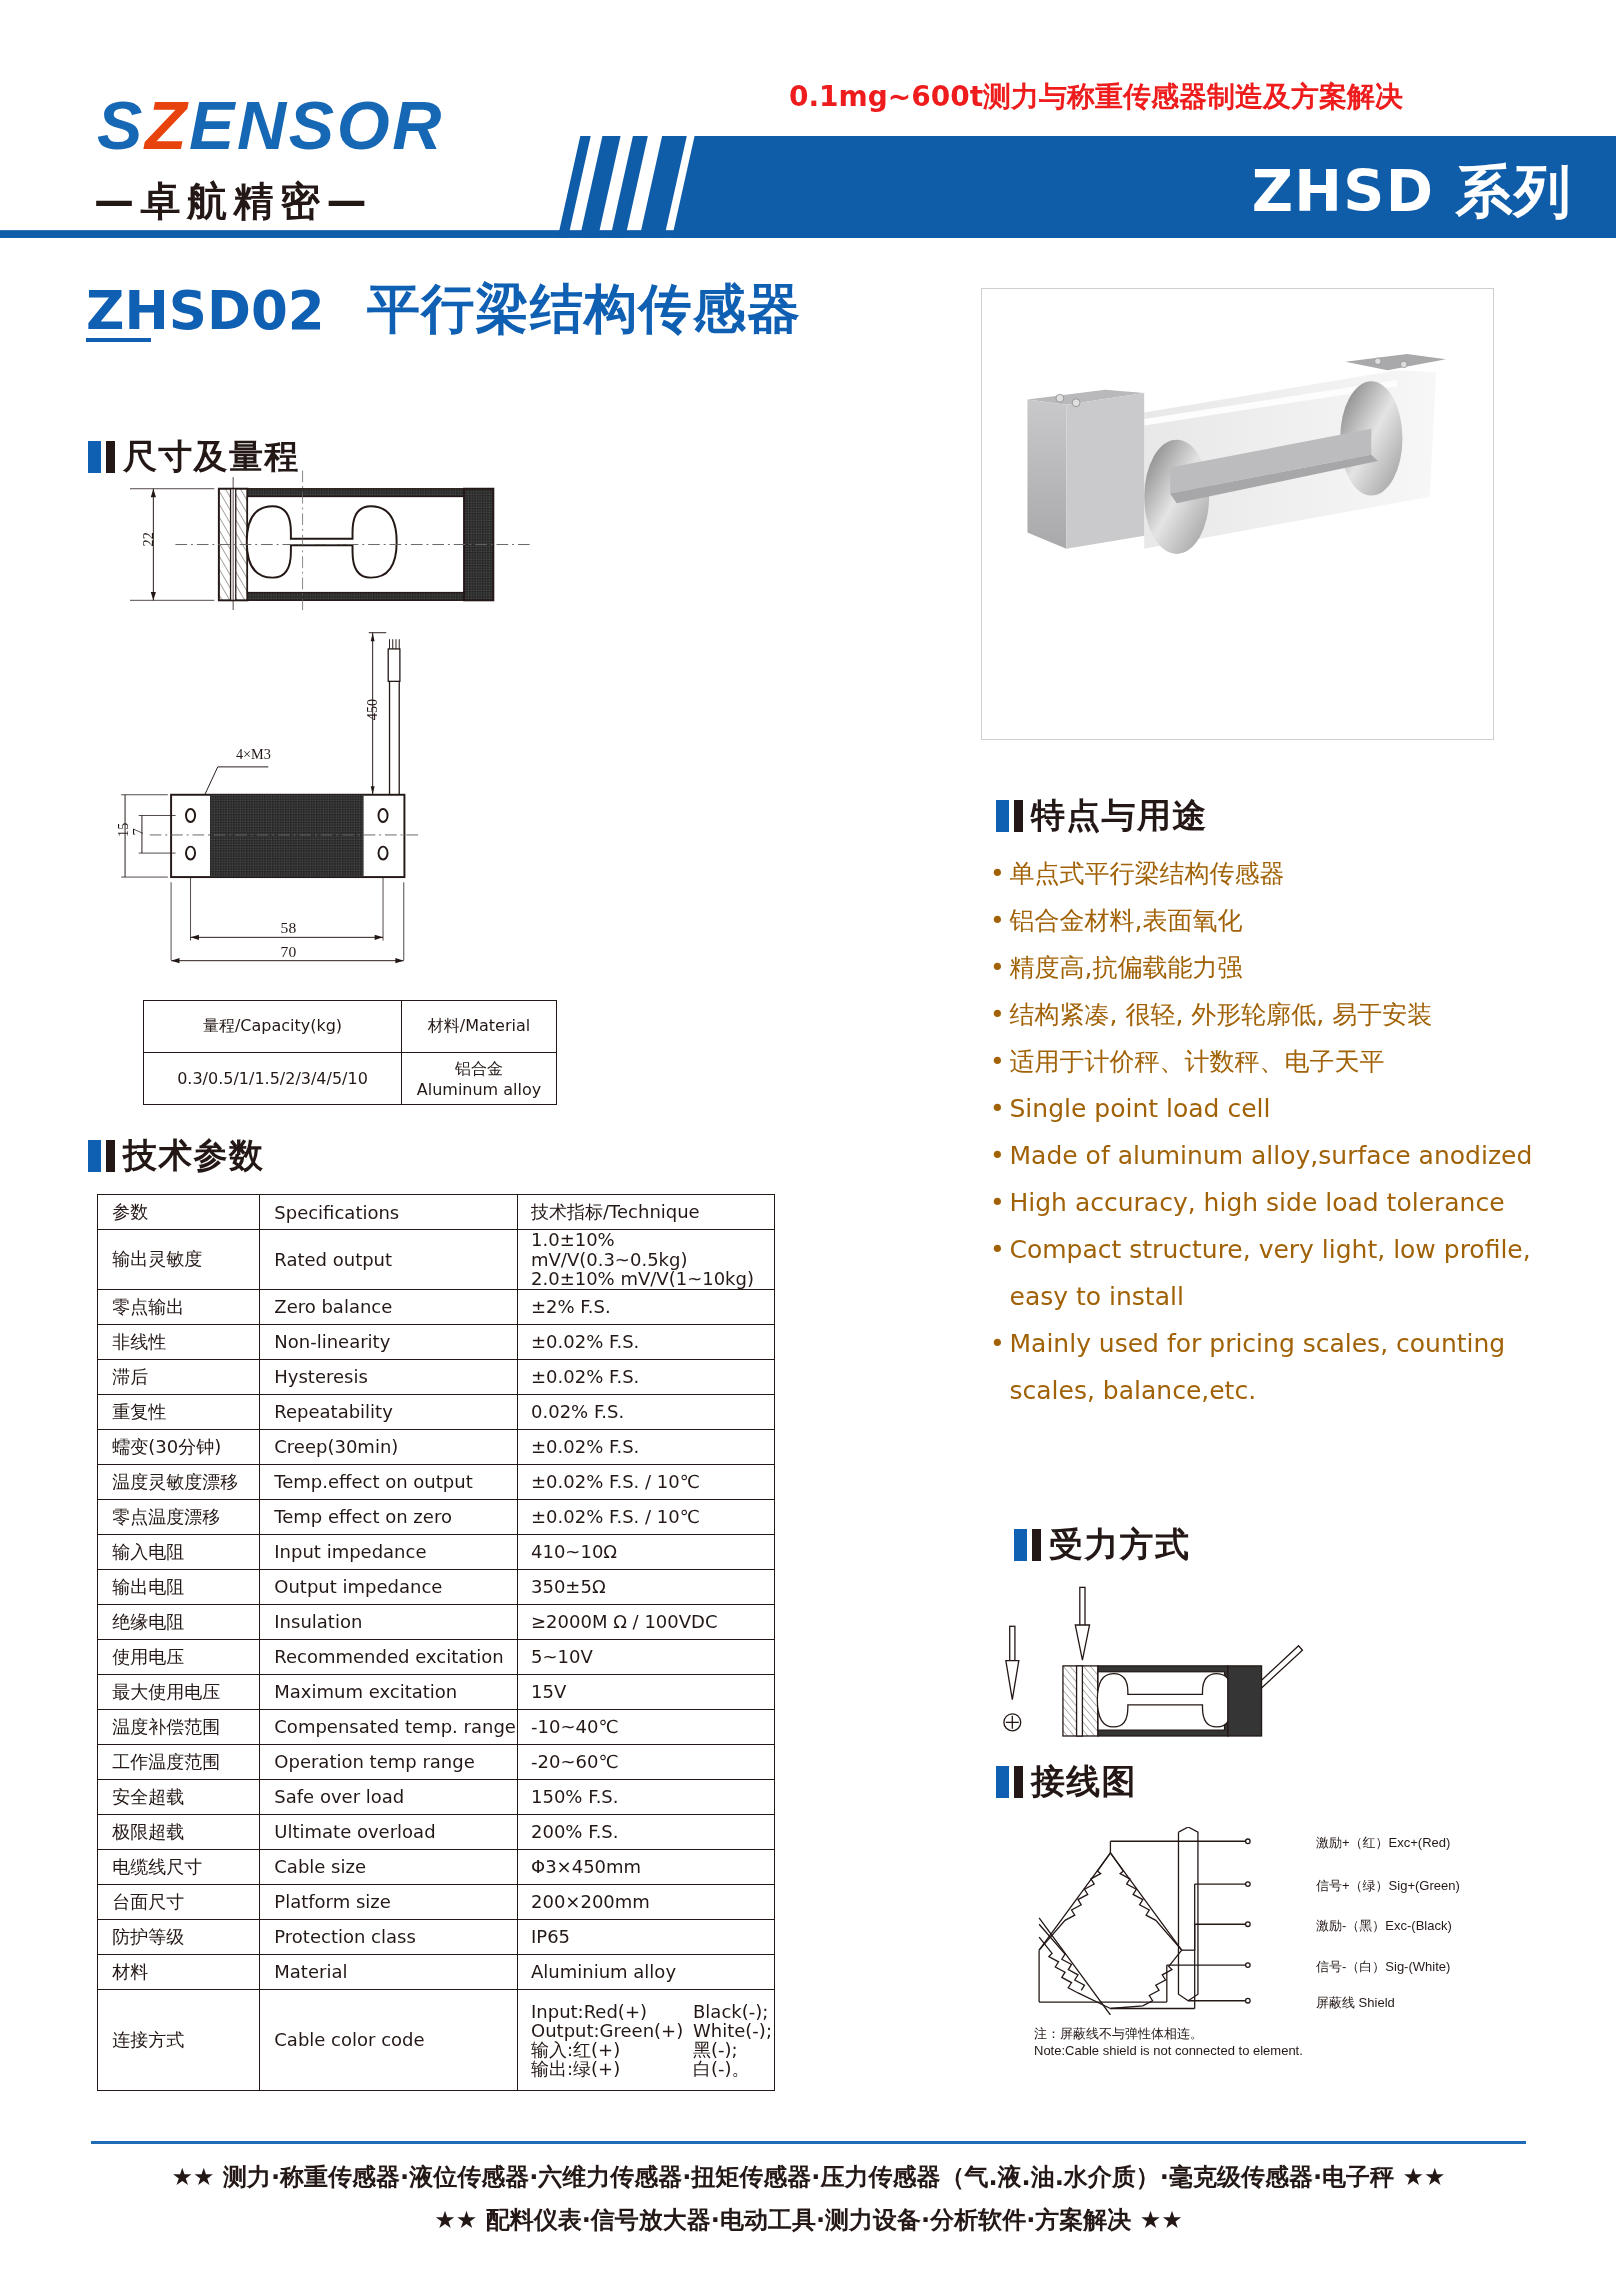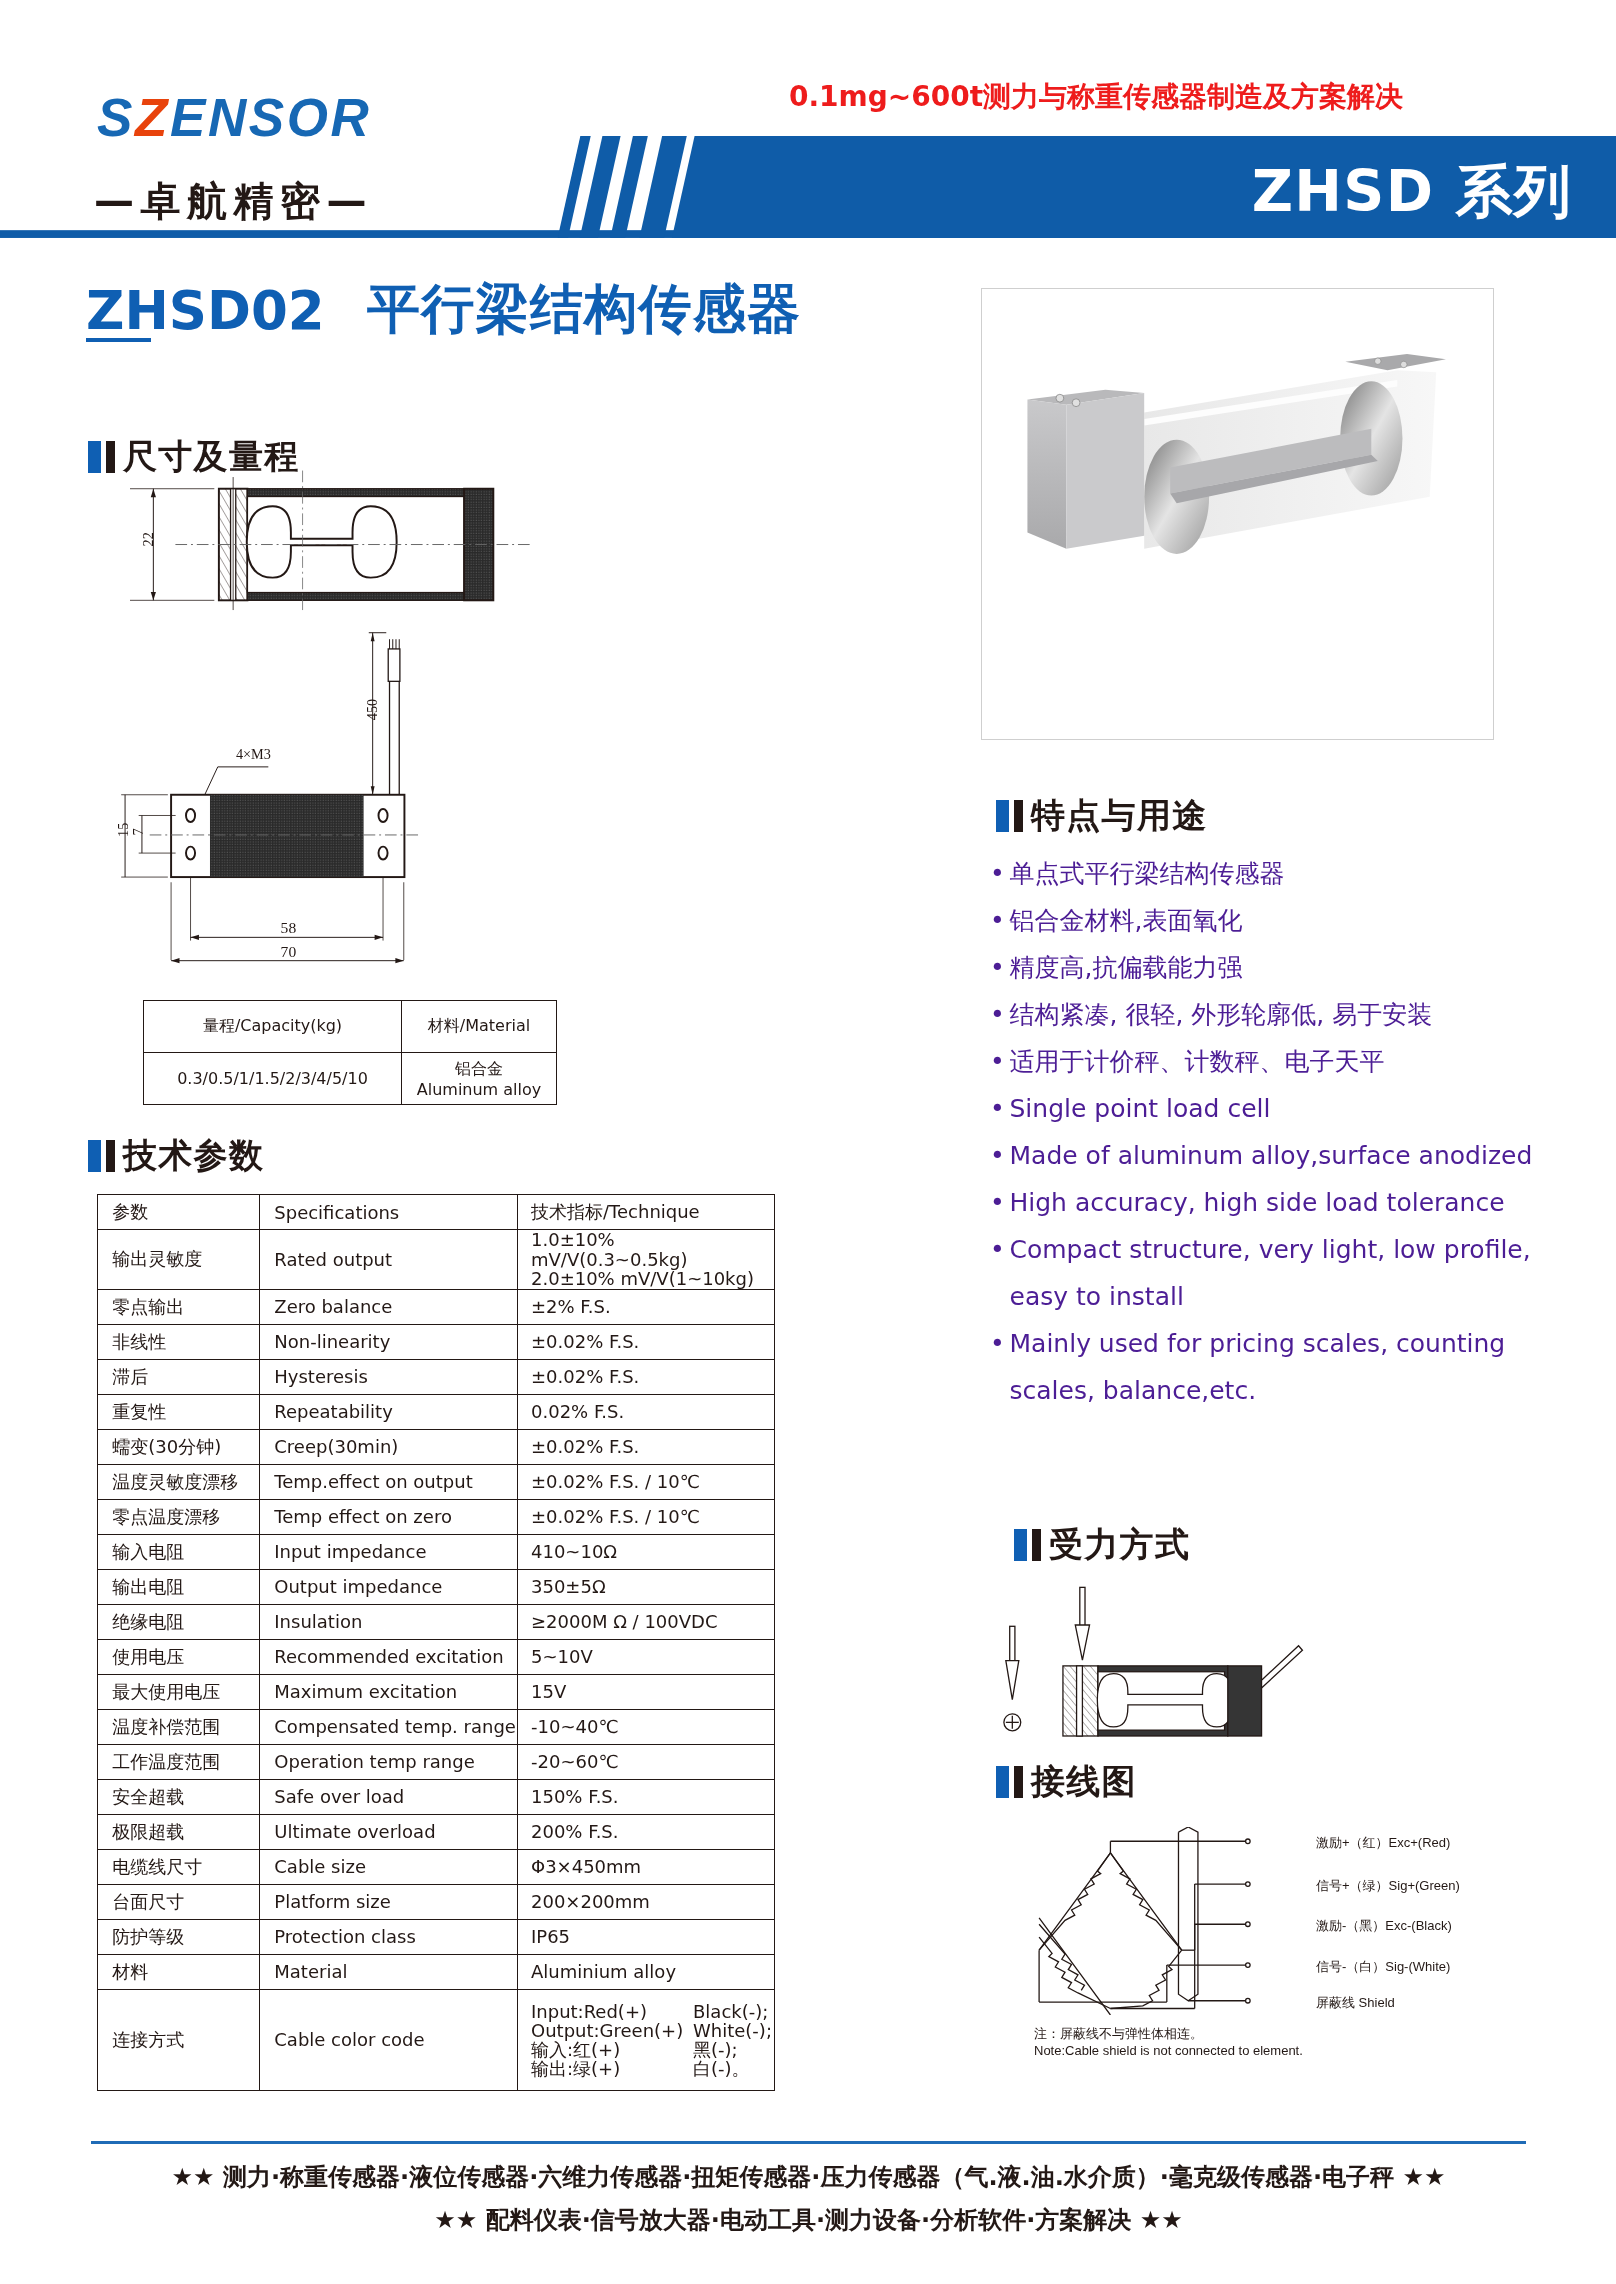--- a/index.html
+++ b/index.html
@@ -1,21 +1,21 @@
 <!DOCTYPE html>
 <html style="font-size:10.4px"><head>
 <meta charset="utf-8">
 <style>
   * { box-sizing: border-box; margin: 0; padding: 0; }
   html, body { width: 1617px; height: 2284px; background: #fff; overflow: hidden; }
   body { position: relative; font-family: "DejaVu Sans", "Liberation Sans", sans-serif; color: #231815; }
   .abs { position: absolute; }
 
   
-  .logo-word { left: 97px; top: 91px; font-family: "Liberation Sans", sans-serif; font-weight: bold; font-style: italic; font-size: 53px; letter-spacing: 2.6px; color: #1768b4; line-height: 1; }
+  .logo-word { left: 97px; top: 91px; font-family: "Liberation Sans", sans-serif; font-weight: bold; font-style: italic; font-size: 68px; letter-spacing: 2.6px; color: #1768b4; line-height: 1; }
   .logo-word .z { color: #e8430c; }
   .logo-cn { left: 52px; top: 174px; width: 363px; text-align: center; font-size: 40px; font-weight: bold; letter-spacing: 6.5px; color: #231815; }
   .tagline { left: 789px; top: 78px; font-size: 28px; font-weight: bold; color: #ee1c1c; white-space: nowrap; }
   .header-block { left: 0; top: 136px; width: 1617px; height: 102px; }
   .series { right: 45px; top: 154px; font-size: 57px; font-weight: bold; color: #fff; letter-spacing: 1.3px; }
 
   
   .title-model { left: 86px; top: 280px; font-size: 53px; font-weight: bold; color: #0f5fb3; }
   .title-cn { left: 367px; top: 274px; font-size: 53px; font-weight: bold; color: #0f5fb3; letter-spacing: 1.3px; }
   .title-underline { left: 86px; top: 338px; width: 65px; height: 3.9px; background: #0f5fb3; }
@@ -31,21 +31,21 @@
 
   
   table.spec { border-collapse: collapse; font-size: 18px; }
   table.spec td { border: 1.3px solid #231815; padding: 0 0 0 14.3px; vertical-align: middle; height: 35px; }
   table.spec td.val { padding-left: 13px; }
   .cc-line { display: flex; line-height: 19px; }
   .cc-line span:first-child { width: 162px; }
 
   
   .feat { left: 990px; top: 850px; width: 584px; }
-  .feat li { list-style: none; font-size: 25px; line-height: 47px; position: relative; padding-left: 19.5px; color: #4c1d95; }
+  .feat li { list-style: none; font-size: 25px; line-height: 47px; position: relative; padding-left: 19.5px; color: #a16207; }
   .feat li::before { content: "•"; position: absolute; left: 0; }
   .feat li.nobullet::before { content: ""; }
 
   .photo-frame { left: 981px; top: 288px; width: 513px; height: 452px; border: 1.3px solid #cfcfcf; background: #fff; }
 
   .wire-label { font-family: "Liberation Sans", sans-serif; font-size: 13px; color: #231815; white-space: nowrap; }
   .note { font-family: "Liberation Sans", sans-serif; font-size: 13px; color: #231815; line-height: 17px; }
 
   .footer-line { left: 91px; top: 2141px; width: 1435px; height: 2.6px; background: #1f6bb6; }
   .footer1 { left: 0; width: 1617px; top: 2161px; text-align: center; font-size: 24px; font-weight: bold; white-space: nowrap; }

